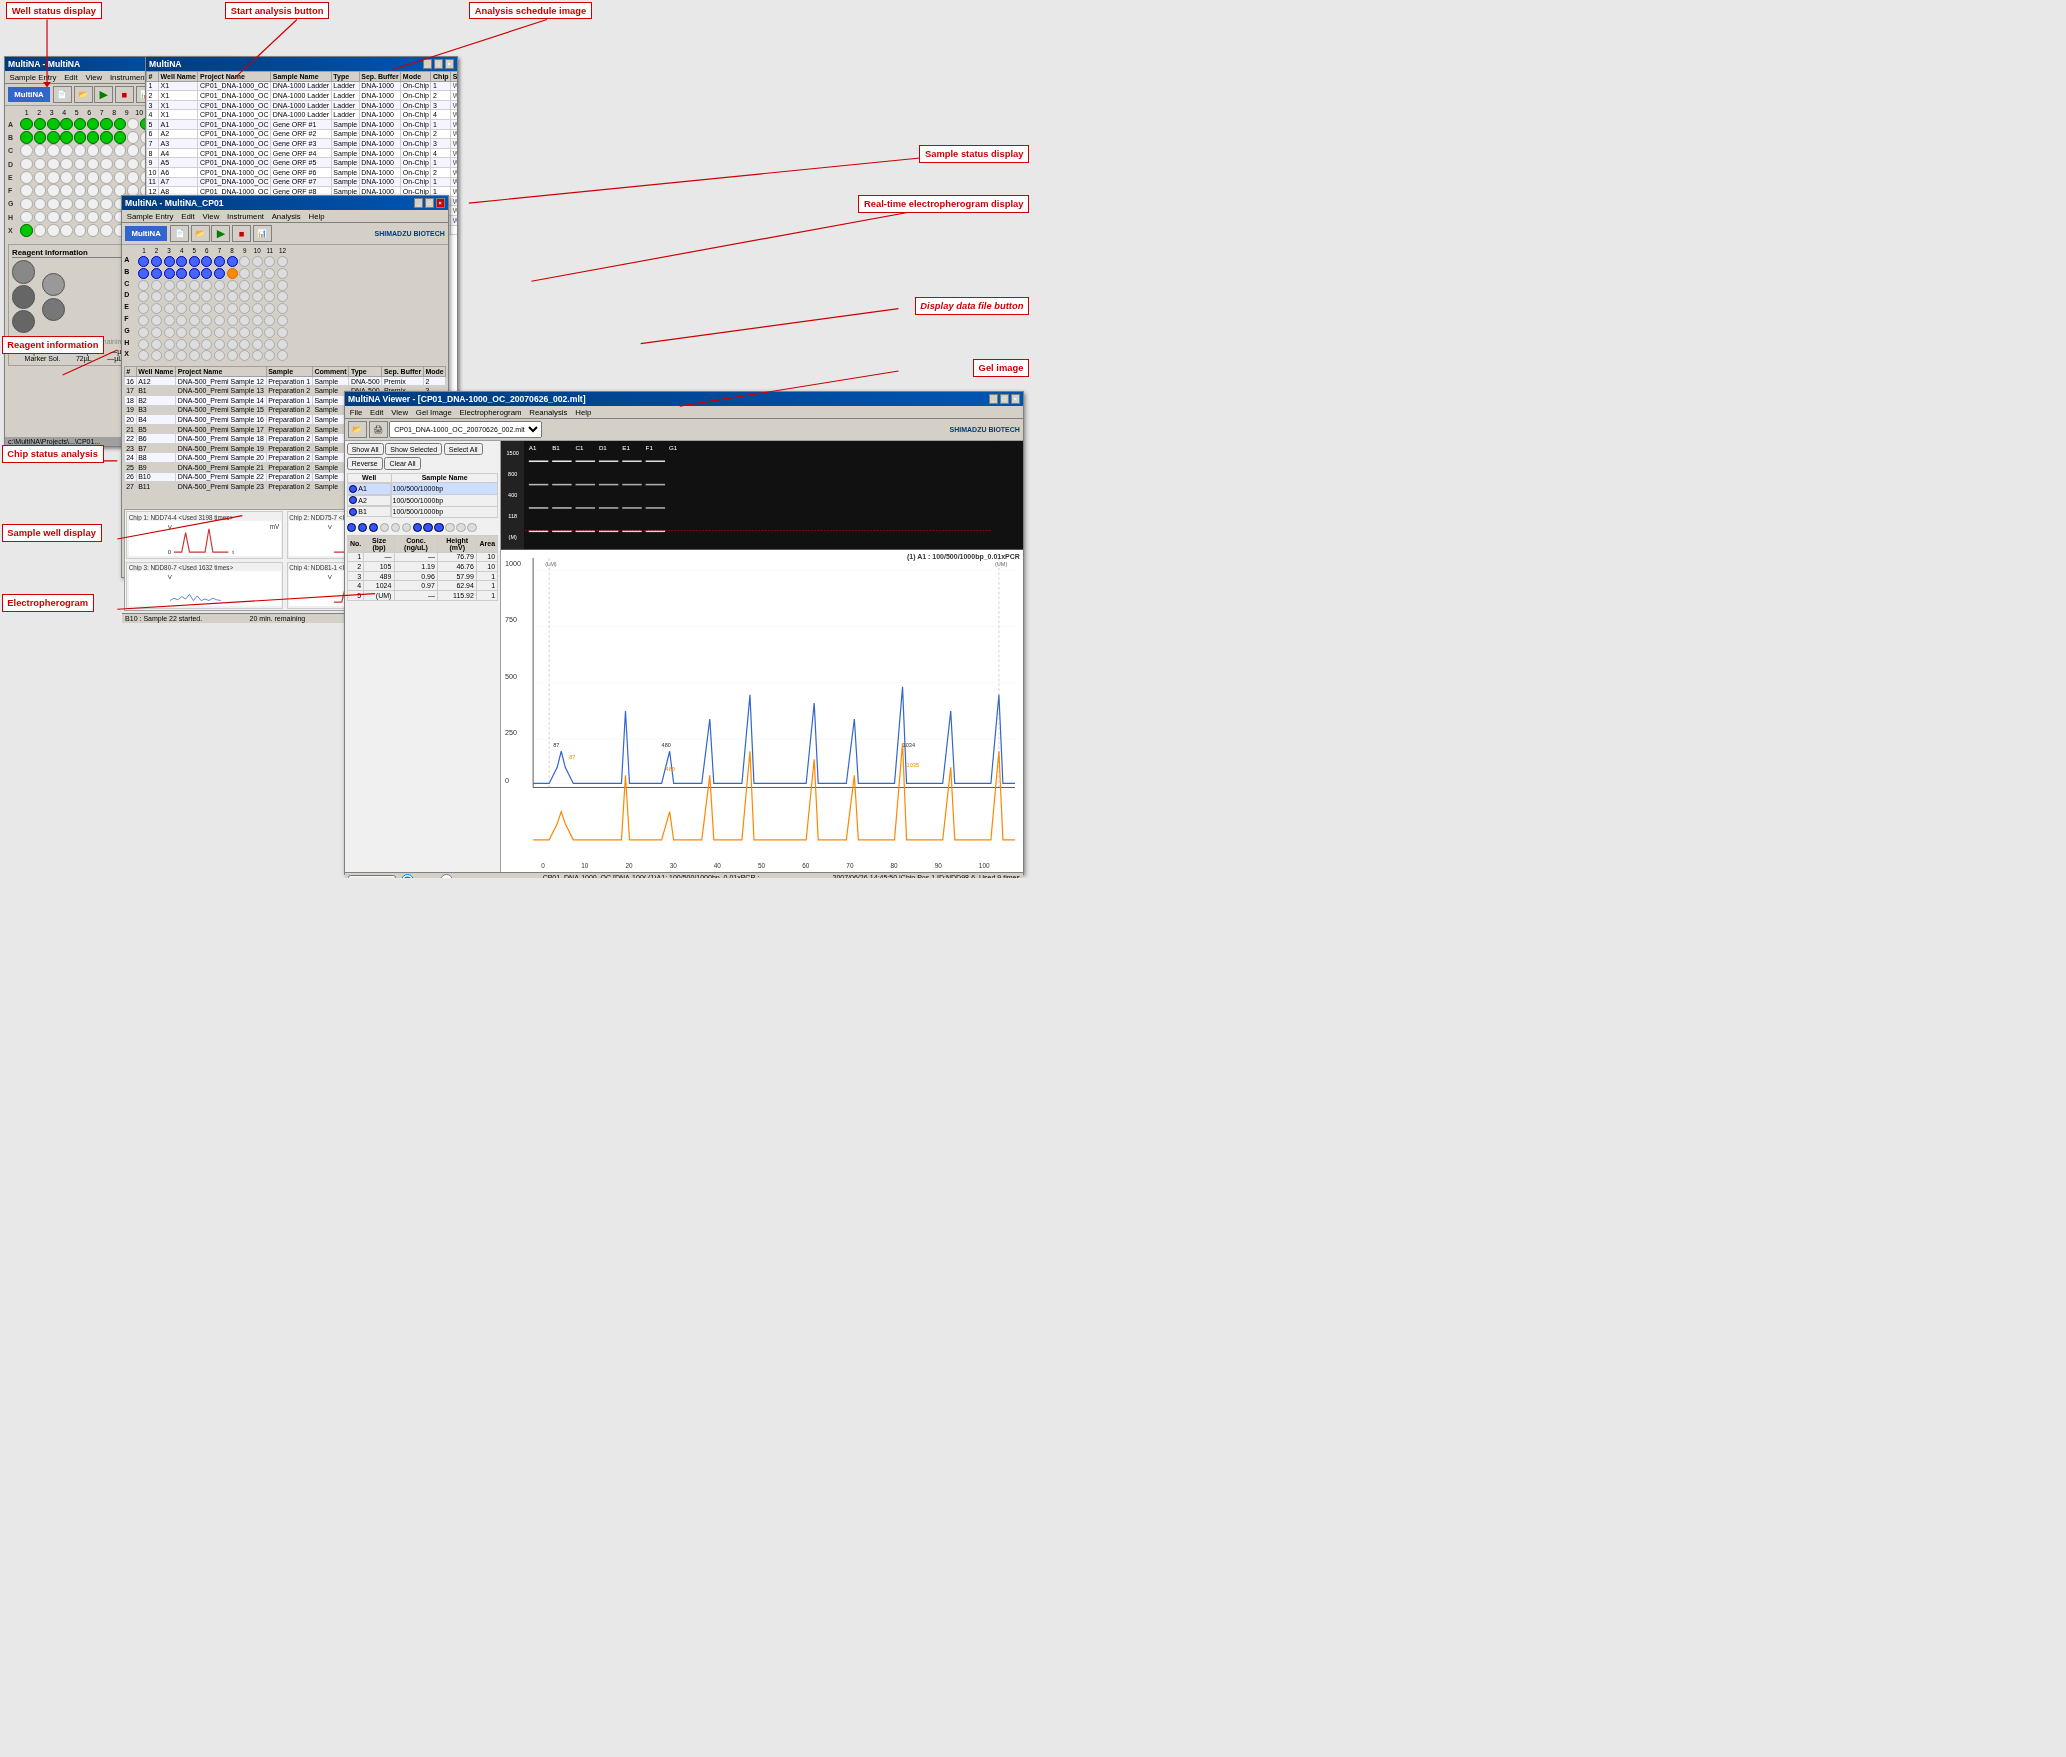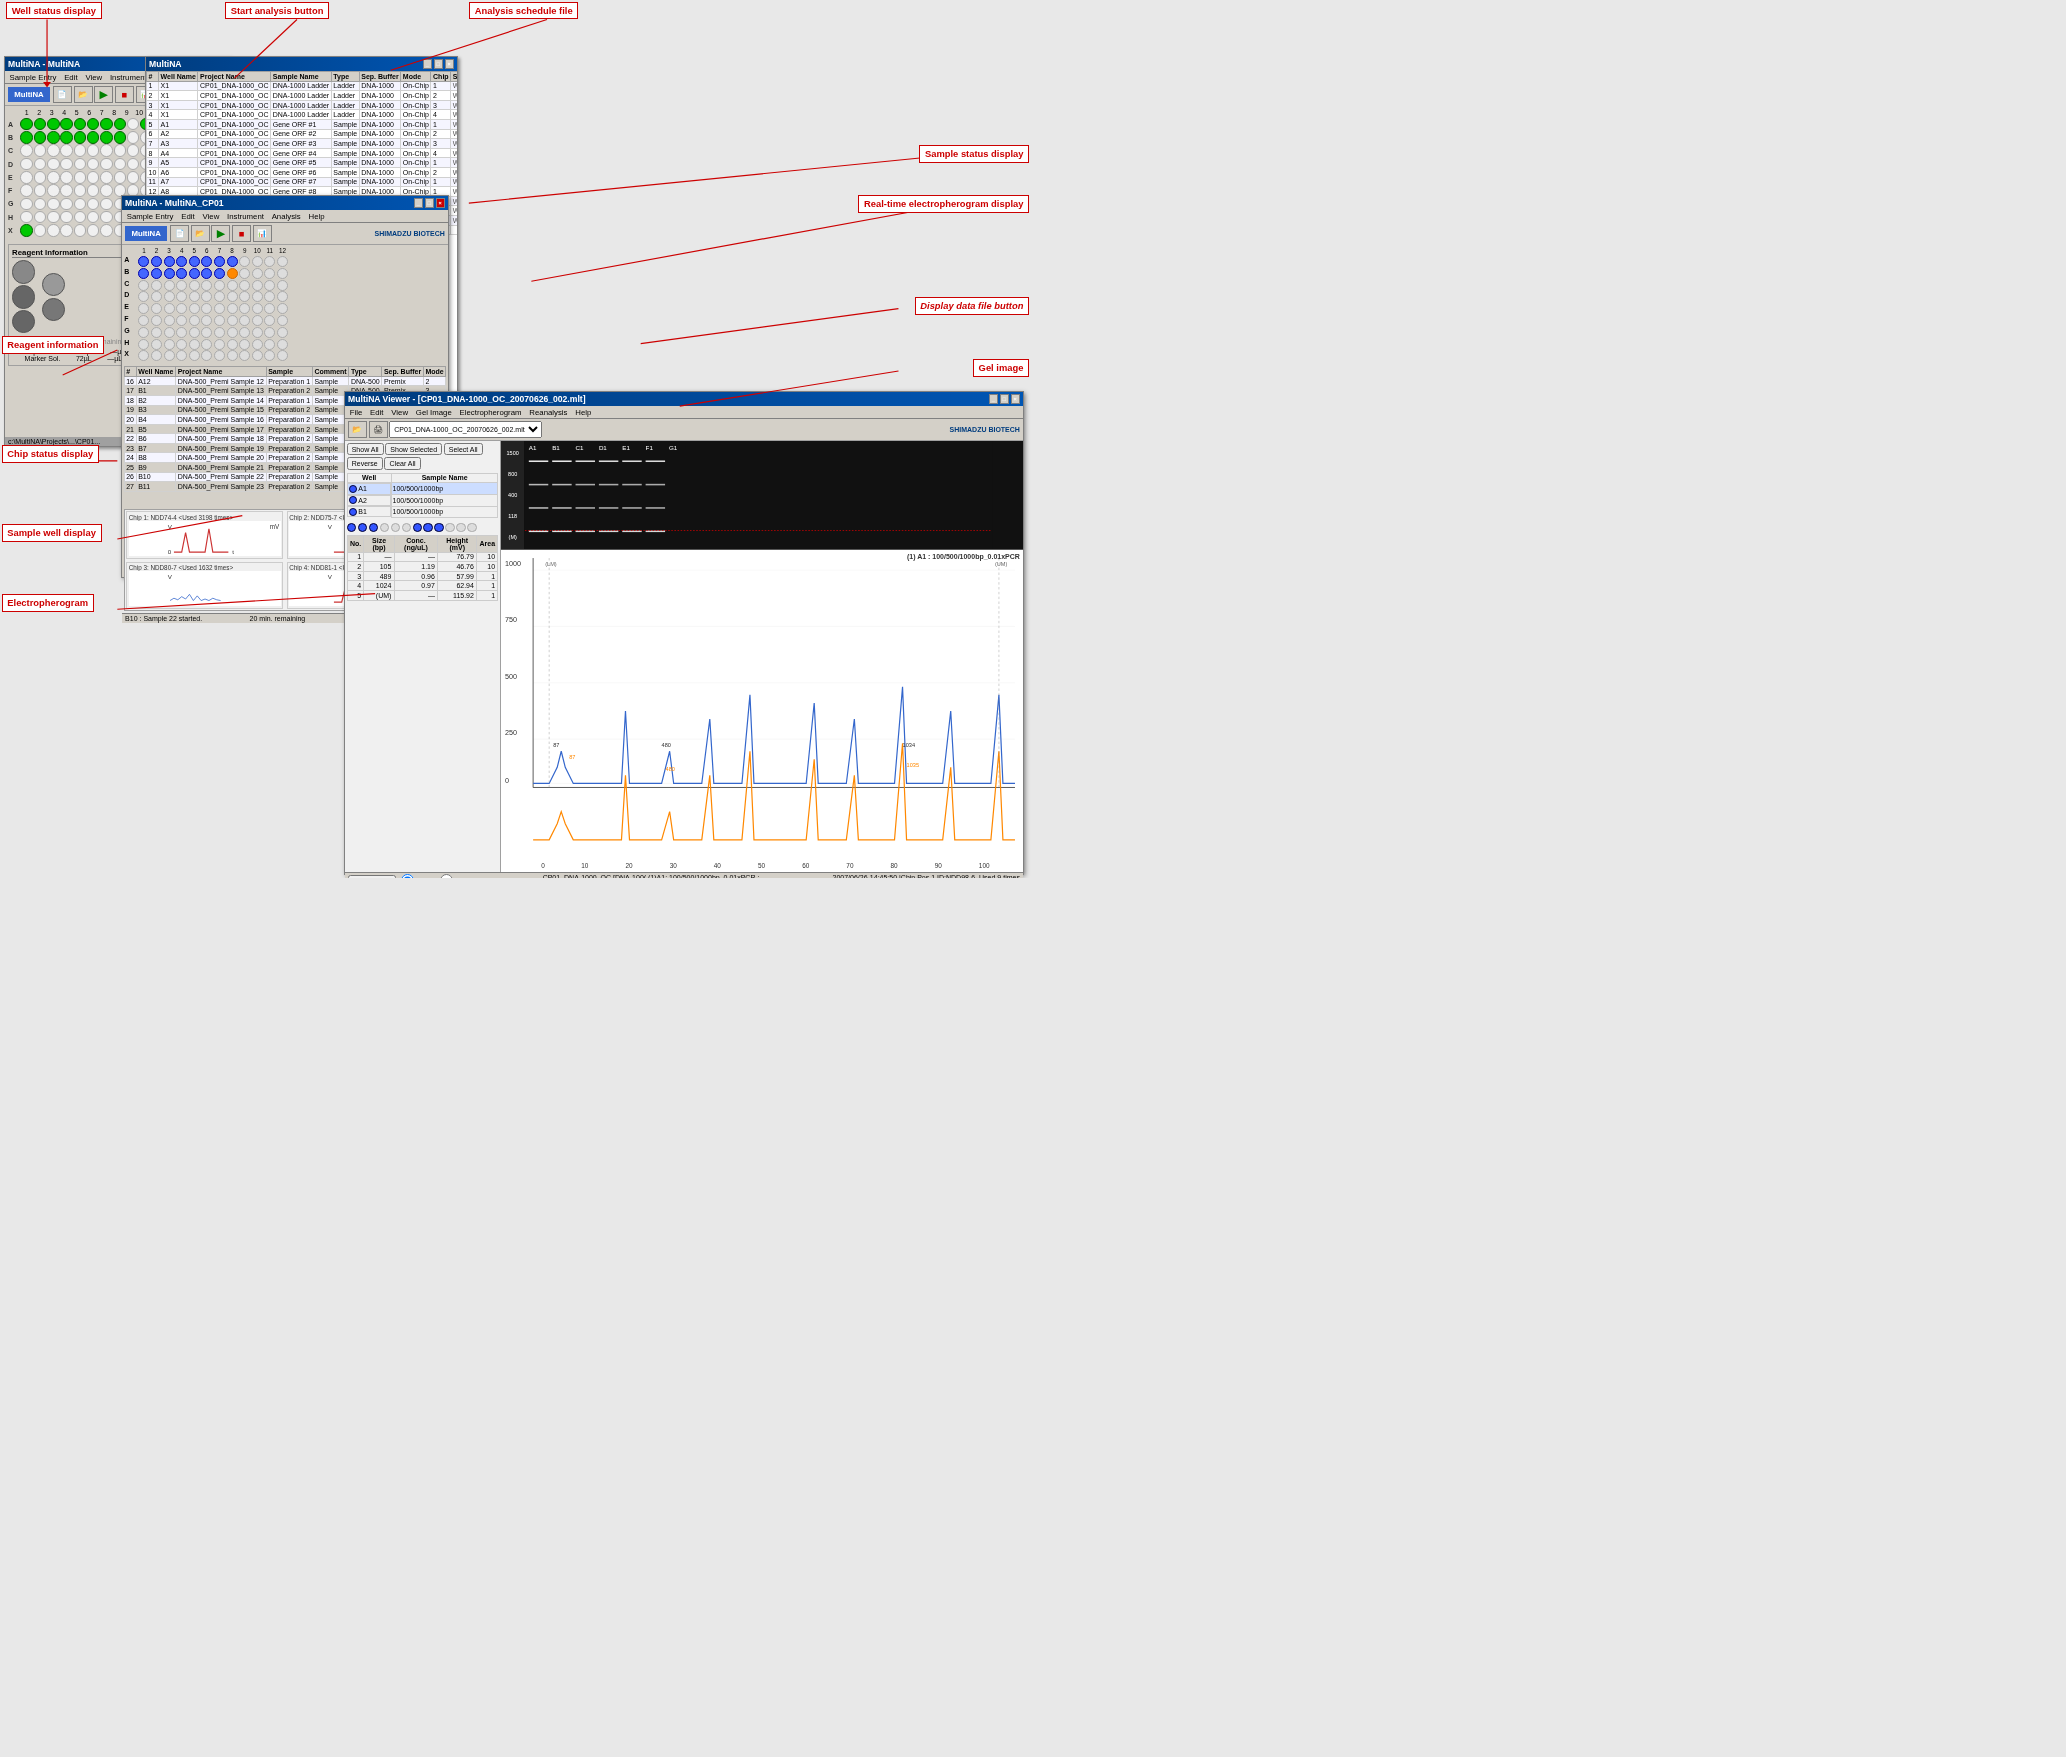--- a/index.html
+++ b/index.html
@@ -234,33 +234,33 @@
 </head>
 <body>
 
 <div class="arrow-label" style="top:1.6px; left:6px;">
   <span class="label-box">Well status display</span>
 </div>
 <div class="arrow-label" style="top:1.6px; left:225px;">
   <span class="label-box">Start analysis button</span>
 </div>
 <div class="arrow-label" style="top:1.6px; left:469px;">
-  <span class="label-box">Analysis schedule file</span>
+  <span class="label-box">Analysis schedule image</span>
 </div>
 <div class="arrow-label" style="top:145px; right:3.9px;">
   <span class="label-box">Sample status display</span>
 </div>
 <div class="arrow-label" style="top:195px; right:3.9px;">
   <span class="label-box">Real-time electropherogram display</span>
 </div>
 <div class="arrow-label" style="top:336px; left:1.6px;">
   <span class="label-box">Reagent information</span>
 </div>
 <div class="arrow-label" style="top:445px; left:1.6px;">
-  <span class="label-box">Chip status display</span>
+  <span class="label-box">Chip status analysis</span>
 </div>
 <div class="arrow-label" style="top:524px; left:1.6px;">
   <span class="label-box">Sample well display</span>
 </div>
 <div class="arrow-label" style="top:594px; left:1.6px;">
   <span class="label-box">Electropherogram</span>
 </div>
 <div class="arrow-label" style="top:297px; right:3.9px;font-style:italic;">
   <span class="label-box">Display data file button</span>
 </div>

